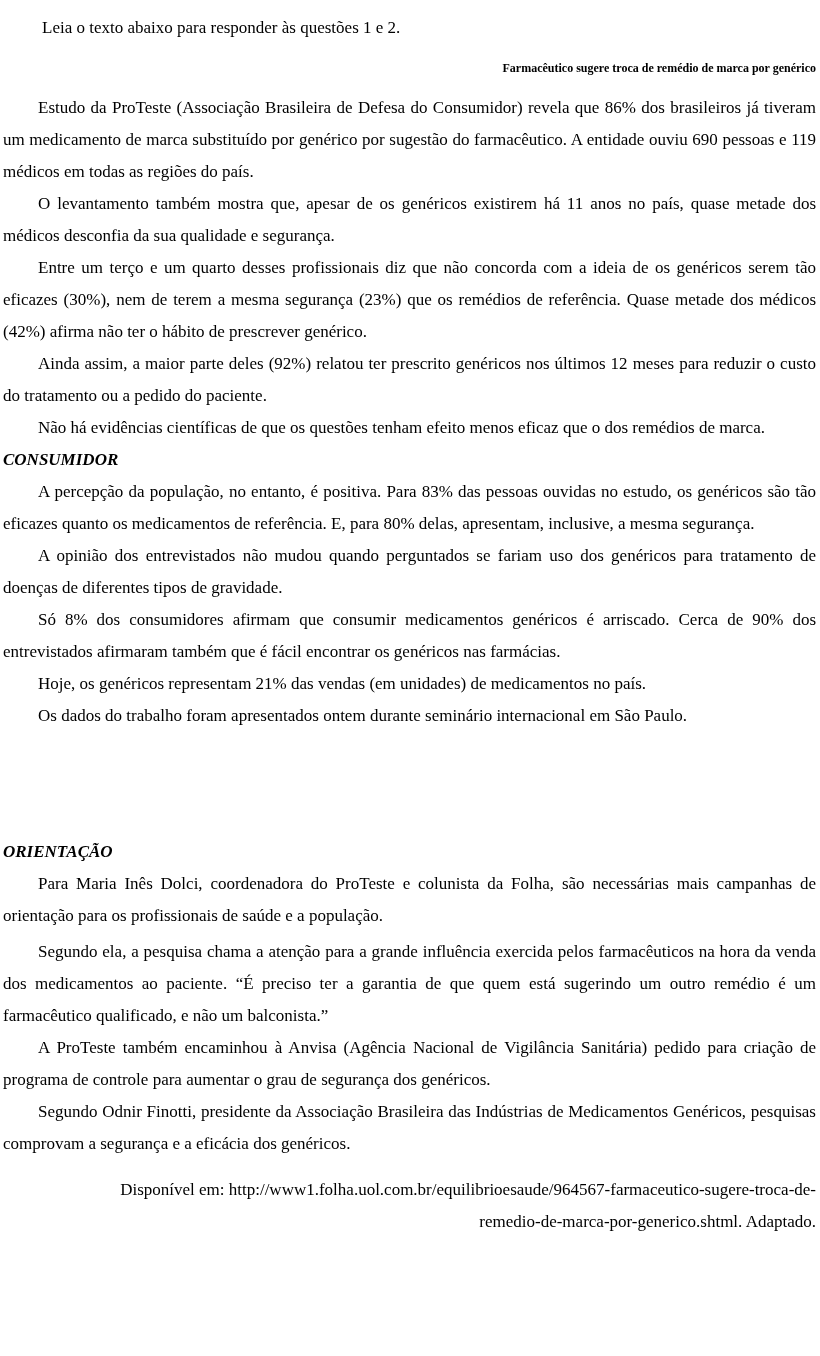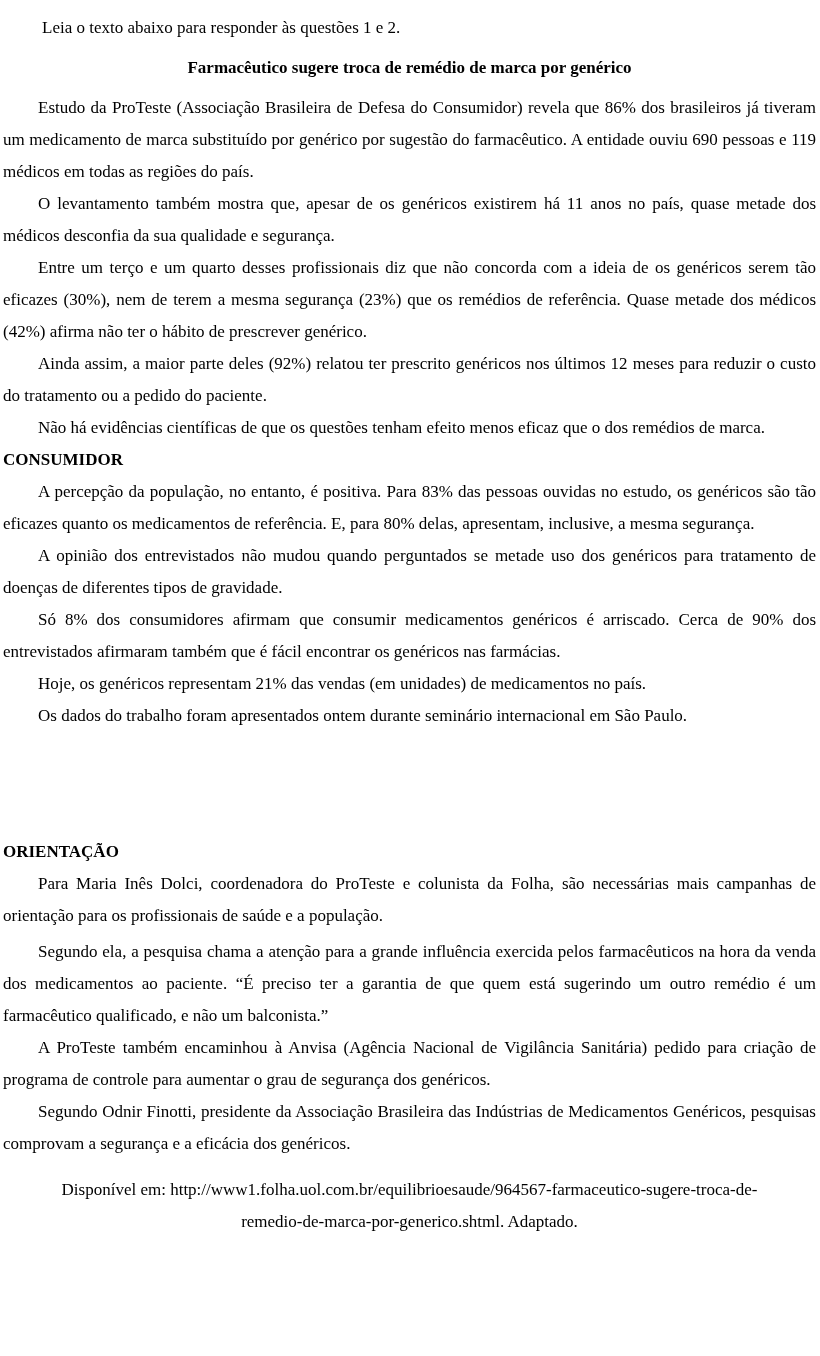--- a/index.html
+++ b/index.html
@@ -24,42 +24,43 @@
     margin: 0;
     text-indent: 35px;
   }
   .intro {
     margin: 4px;
     text-indent: 35px;
     text-align: left;
   }
   .title {
     font-weight: bold;
-    text-align: center;
+    text-align: right;
     text-indent: 0;
     margin: 8px 0;
-    font-size: 17px;
+    font-size: 12px;
     line-height: 32px;
   }
   .section-heading {
     font-weight: bold;
     margin: 0;
     text-indent: 0;
     text-align: left;
     font-size: 17px;
+    font-style: italic;
   }
   .heading-orientacao {
     margin-top: 104px;
   }
   .para-extra-gap {
     margin-top: 4px;
   }
   .source {
     margin-top: 14px;
-    text-align: center;
+    text-align: right;
   }
   .source-line {
     margin: 0;
     text-indent: 0;
   }
 </style>
 </head>
 <body>
 
 <div class="doc">
@@ -70,21 +71,21 @@
 
   <p class="para">Estudo da ProTeste (Associação Brasileira de Defesa do Consumidor) revela que 86% dos brasileiros já tiveram um medicamento de marca substituído por genérico por sugestão do farmacêutico. A entidade ouviu 690 pessoas e 119 médicos em todas as regiões do país.</p>
   <p class="para">O levantamento também mostra que, apesar de os genéricos existirem há 11 anos no país, quase metade dos médicos desconfia da sua qualidade e segurança.</p>
   <p class="para">Entre um terço e um quarto desses profissionais diz que não concorda com a ideia de os genéricos serem tão eficazes (30%), nem de terem a mesma segurança (23%) que os remédios de referência. Quase metade dos médicos (42%) afirma não ter o hábito de prescrever genérico.</p>
   <p class="para">Ainda assim, a maior parte deles (92%) relatou ter prescrito genéricos nos últimos 12 meses para reduzir o custo do tratamento ou a pedido do paciente.</p>
   <p class="para">Não há evidências científicas de que os questões tenham efeito menos eficaz que o dos remédios de marca.</p>
 
   <p class="section-heading">CONSUMIDOR</p>
 
   <p class="para">A percepção da população, no entanto, é positiva. Para 83% das pessoas ouvidas no estudo, os genéricos são tão eficazes quanto os medicamentos de referência. E, para 80% delas, apresentam, inclusive, a mesma segurança.</p>
-  <p class="para">A opinião dos entrevistados não mudou quando perguntados se metade uso dos genéricos para tratamento de doenças de diferentes tipos de gravidade.</p>
+  <p class="para">A opinião dos entrevistados não mudou quando perguntados se fariam uso dos genéricos para tratamento de doenças de diferentes tipos de gravidade.</p>
   <p class="para">Só 8% dos consumidores afirmam que consumir medicamentos genéricos é arriscado. Cerca de 90% dos entrevistados afirmaram também que é fácil encontrar os genéricos nas farmácias.</p>
   <p class="para">Hoje, os genéricos representam 21% das vendas (em unidades) de medicamentos no país.</p>
   <p class="para">Os dados do trabalho foram apresentados ontem durante seminário internacional em São Paulo.</p>
 
   <p class="section-heading heading-orientacao">ORIENTAÇÃO</p>
 
   <p class="para">Para Maria Inês Dolci, coordenadora do ProTeste e colunista da Folha, são necessárias mais campanhas de orientação para os profissionais de saúde e a população.</p>
   <p class="para para-extra-gap">Segundo ela, a pesquisa chama a atenção para a grande influência exercida pelos farmacêuticos na hora da venda dos medicamentos ao paciente. “É preciso ter a garantia de que quem está sugerindo um outro remédio é um farmacêutico qualificado, e não um balconista.”</p>
   <p class="para">A ProTeste também encaminhou à Anvisa (Agência Nacional de Vigilância Sanitária) pedido para criação de programa de controle para aumentar o grau de segurança dos genéricos.</p>
   <p class="para">Segundo Odnir Finotti, presidente da Associação Brasileira das Indústrias de Medicamentos Genéricos, pesquisas comprovam a segurança e a eficácia dos genéricos.</p>

